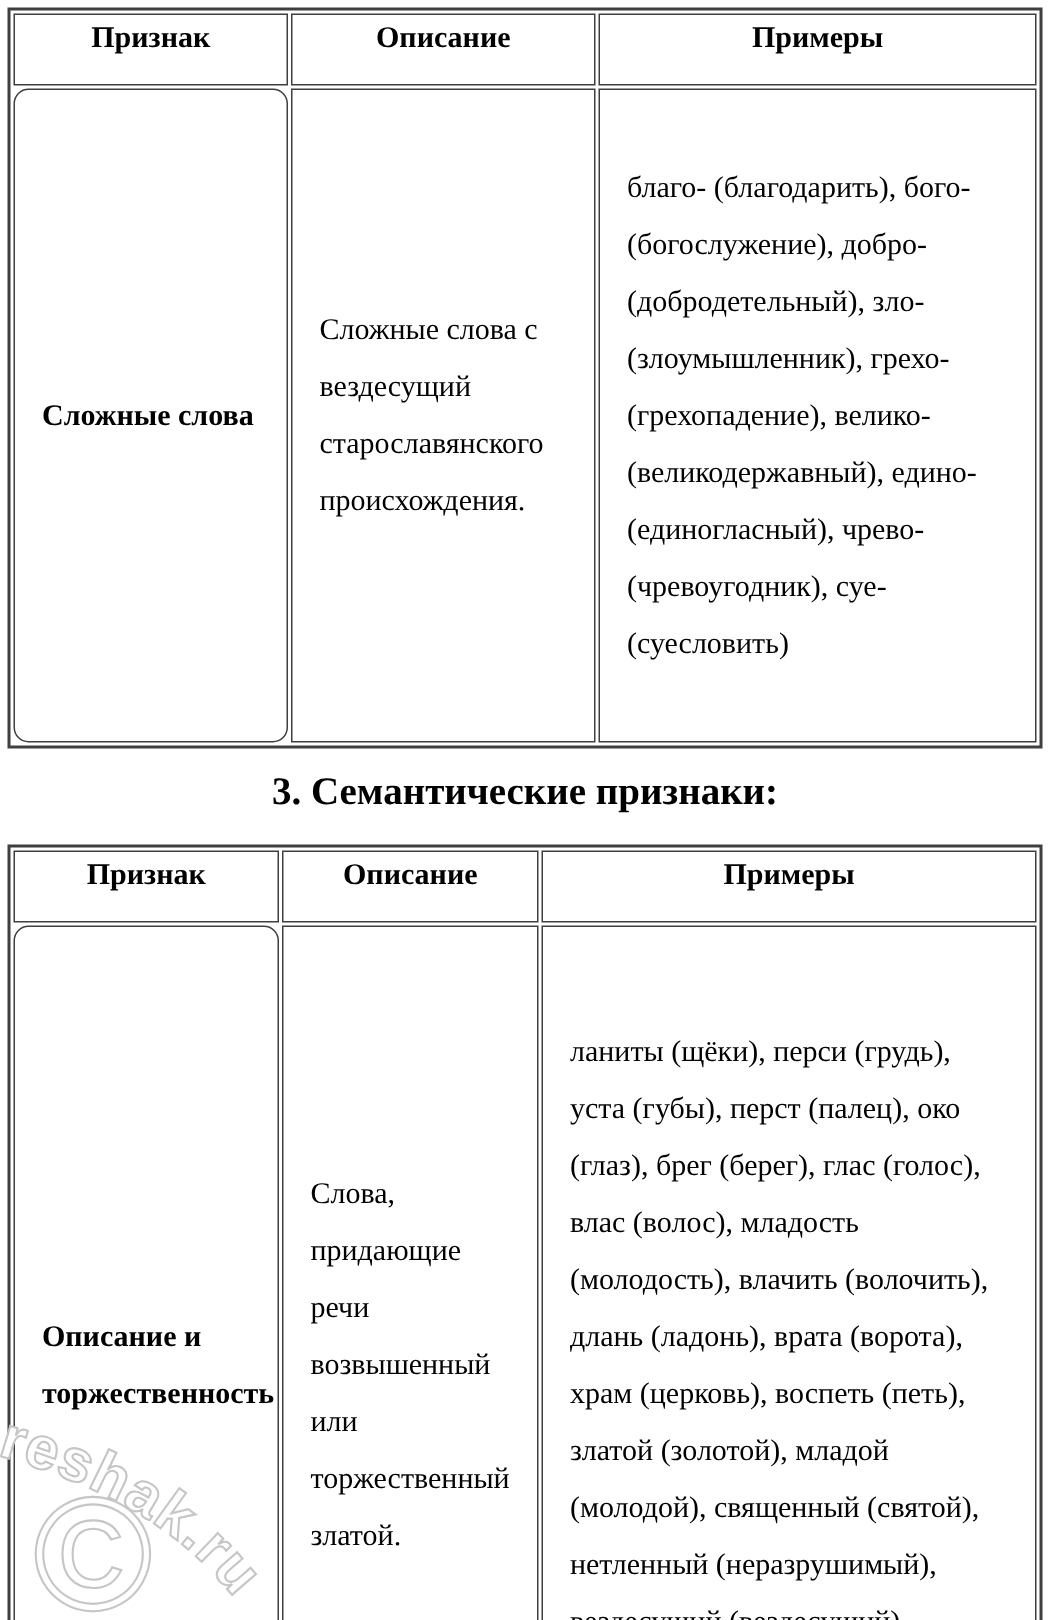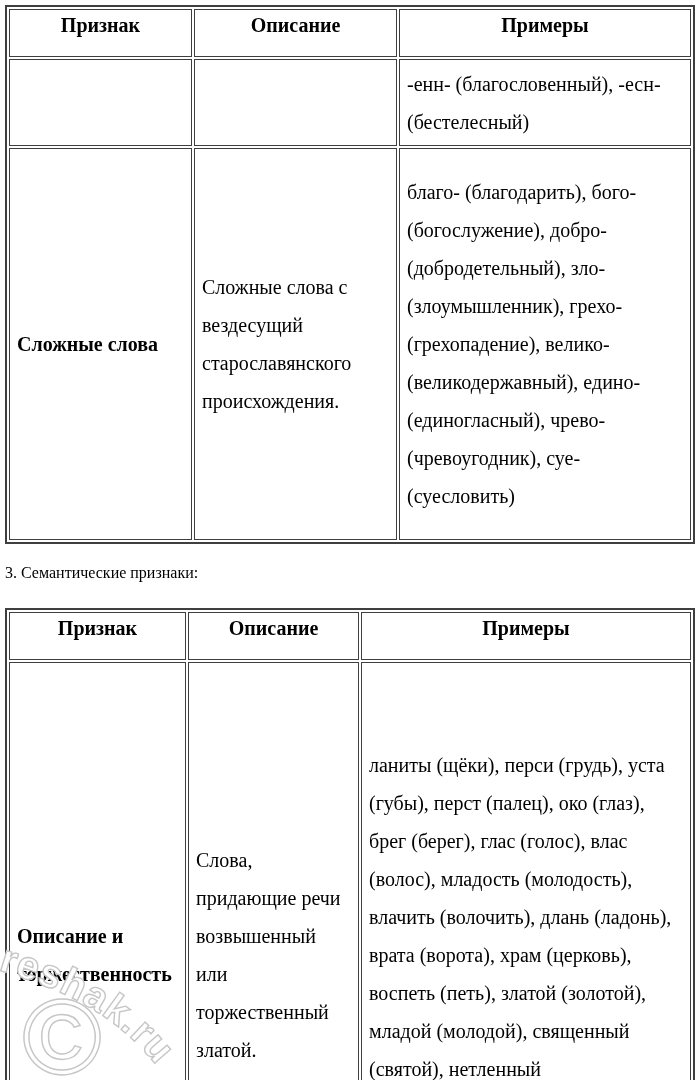--- a/index.html
+++ b/index.html
@@ -23,47 +23,48 @@
     border-spacing: 2px;
     border: 2px solid #3f3f3f;
     width: 690px;
     table-layout: fixed;
     background: #fff;
   }
   table.doc-table th,
   table.doc-table td {
     border: 1px solid #3f3f3f;
     box-sizing: border-box;
-    padding: 0 7px;
+    padding: 0 18px;
     font-size: 20px;
     overflow: hidden;
     background: #fff;
   }
   table.doc-table th {
     font-weight: bold;
     text-align: center;
     vertical-align: top;
     padding-top: 3px;
     line-height: 25px;
     height: 48px;
   }
   table.doc-table td {
     line-height: 38px;
     vertical-align: middle;
     text-align: left;
   }
   .t1 .row-suffix td { height: 87px; }
-  .t1 .row-compound td { height: 392px; }
+  .t1 .row-compound td { height: 436px; }
   .t2 .row-bookish td { height: 586px; }
-  td.feature-cell { font-weight: bold; }
+  td.feature-cell { font-weight: bold; border-radius: 10px; }
   .section-heading {
-    font-size: 16px;
+    font-size: 26px;
     line-height: 26px;
-    font-weight: normal;
+    font-weight: bold;
     margin: 16px 0 22px 0;
+    text-align: center;
   }
   .watermark {
     position: absolute;
     left: 0;
     top: 918px;
     width: 200px;
     height: 162px;
     pointer-events: none;
   }
 </style>
@@ -76,25 +77,20 @@
     <colgroup>
       <col style="width:183px">
       <col style="width:203px">
       <col style="width:292px">
     </colgroup>
     <tbody>
         <tr>
       <th>Признак</th>
       <th>Описание</th>
       <th>Примеры</th>
-    </tr>
-    <tr class="row-suffix">
-      <td class="feature-cell"></td>
-      <td></td>
-      <td>-енн- (благословенный), -есн- (бестелесный)</td>
     </tr>
     <tr class="row-compound">
       <td class="feature-cell">Сложные слова</td>
       <td>Сложные слова с вездесущий старославянского происхождения.</td>
       <td>благо- (благодарить), бого- (богослужение), добро- (добродетельный), зло- (злоумышленник), грехо- (грехопадение), велико- (великодержавный), едино- (единогласный), чрево- (чревоугодник), суе- (суесловить)</td>
     </tr>
   </tbody>
     </table>
 
   <div class="section-heading">3. Семантические признаки:</div>

